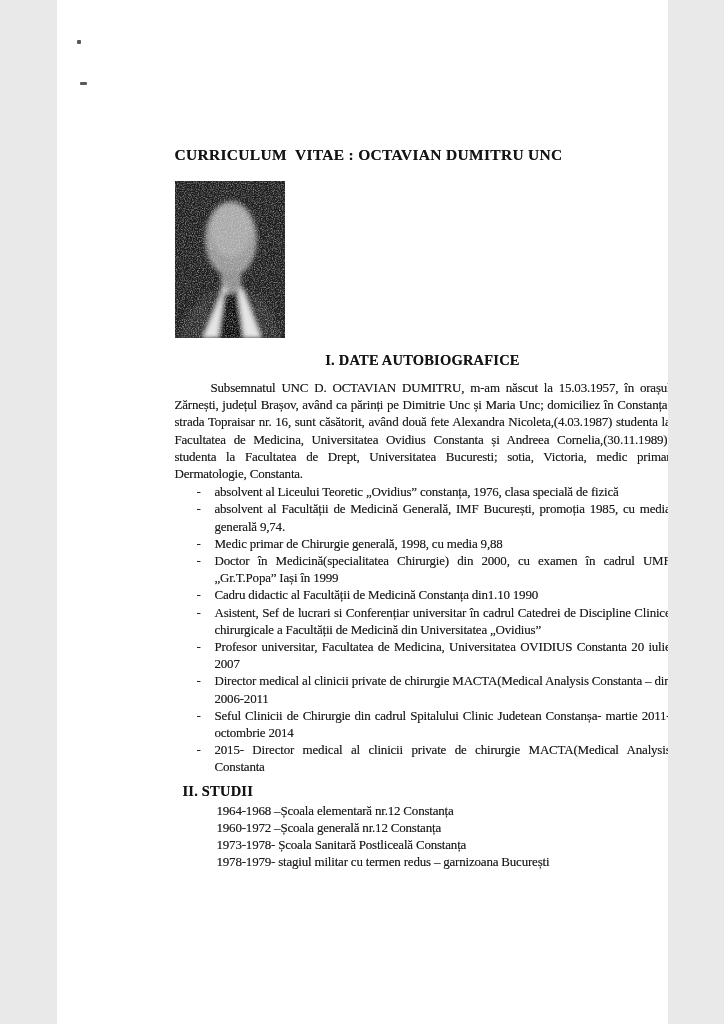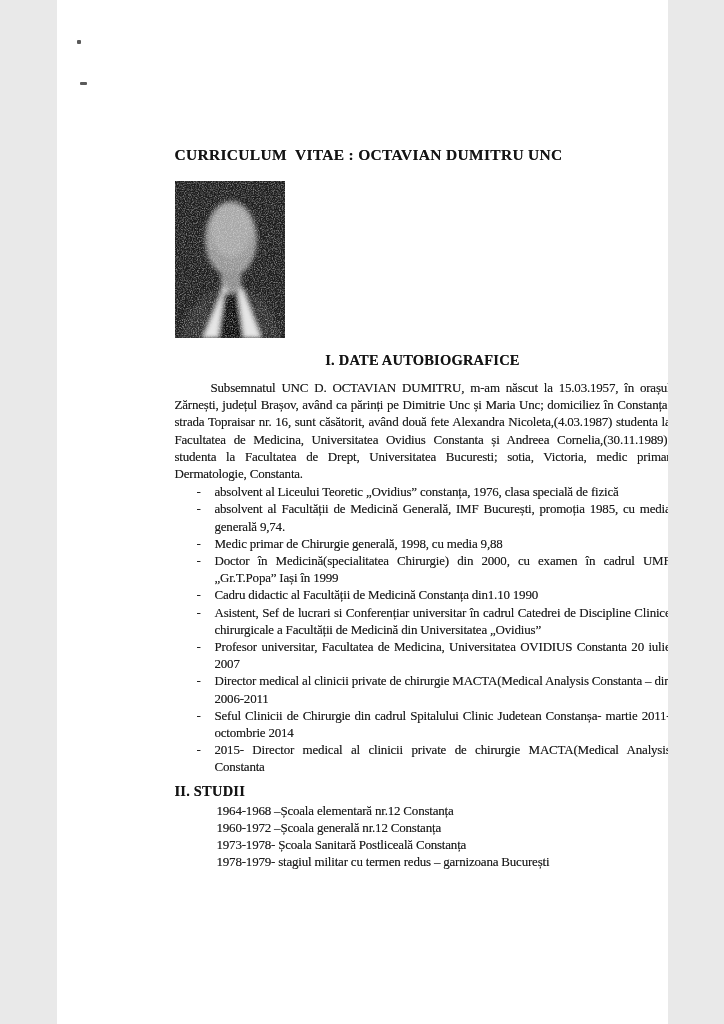--- a/index.html
+++ b/index.html
@@ -38,21 +38,21 @@
     line-height: 0;
   }
   .section-heading {
     font-size: 14.5px;
     font-weight: bold;
     letter-spacing: 0.2px;
     color: #141414;
     text-shadow: 0 0 0.5px rgba(0,0,0,0.55);
   }
   .heading-1 { margin-top: 14px; text-align: center; }
-  .heading-2 { margin-top: 7px; }
+  .heading-2 { margin-top: 7px; margin-left: 8px; }
 
   .body-text {
     font-size: 13px;
     line-height: 17.2px;
     letter-spacing: -0.2px;
     text-shadow: 0 0 0.4px rgba(20,20,20,0.5);
   }
   .intro-paragraph {
     margin: 10px 0 0 0;
     text-align: justify;

